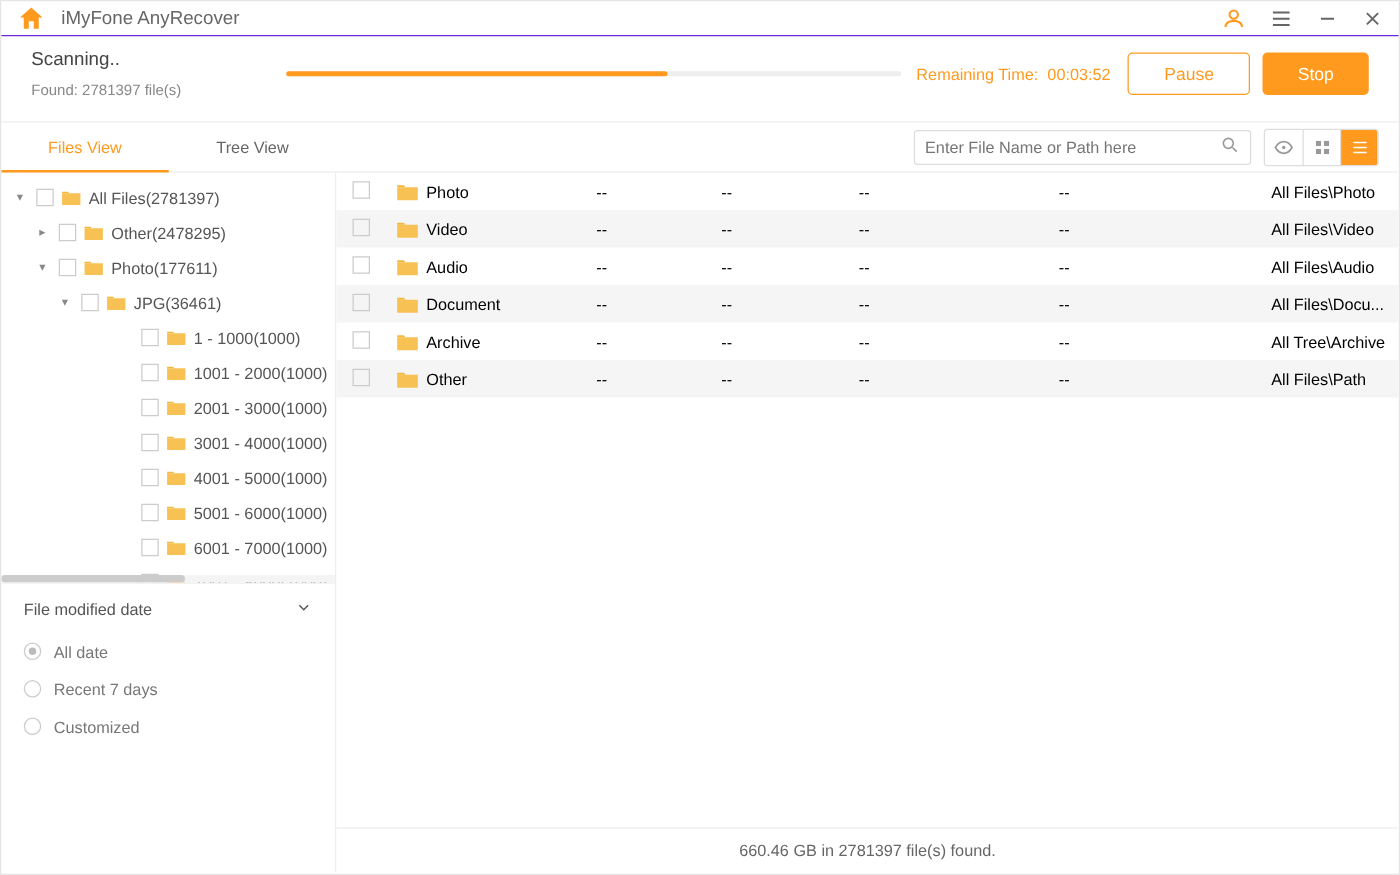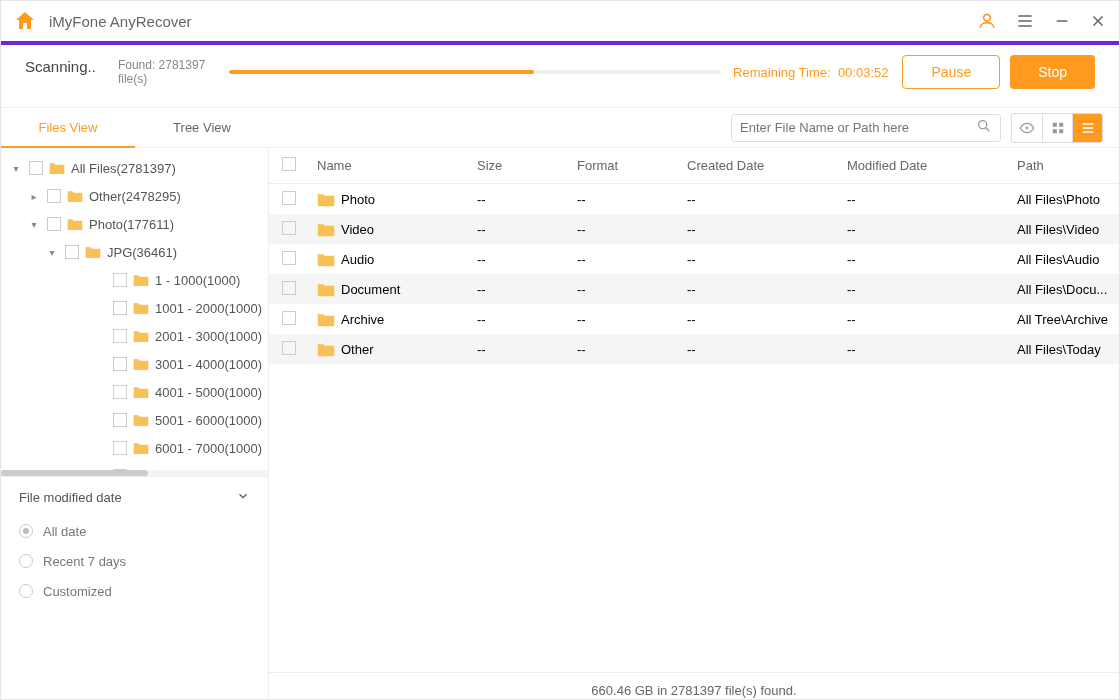--- a/index.html
+++ b/index.html
@@ -1,28 +1,28 @@
 <!DOCTYPE html>
 <html><head>
 <meta charset="utf-8">
 <style>
 * { box-sizing: border-box; margin: 0; padding: 0; }
 body { font-family: -apple-system, "Segoe UI", Arial, sans-serif; font-size: 13px; color: #555; background: #fff; width: 1120px; height: 700px; overflow: hidden; border: 1px solid #e5e5e5; }
 
 
-.titlebar { height: 44px; display: flex; align-items: center; padding: 0 12px; border-bottom: 4px solid #6d28d9; }
+.titlebar { height: 28px; display: flex; align-items: center; padding: 0 12px; border-bottom: 1px solid #6d28d9; }
 .titlebar .home { width: 24px; height: 24px; color: #ff9a1f; margin-right: 12px; }
 .titlebar .title { color: #666; font-size: 15px; flex: 1; }
 .titlebar .tb-icons { display: flex; gap: 18px; align-items: center; color: #666; }
 .titlebar .tb-icons .user { color: #ff9a1f; }
 .tb-btn { cursor: pointer; display: inline-flex; }
 
 
 .scanbar { padding: 10px 24px 18px 24px; display: flex; align-items: center; border-bottom: 1px solid #eee; }
-.scan-left { display: flex; flex-direction: row; gap: 22px; width: 190px; }
+.scan-left { display: flex; flex-direction: column; gap: 9px; width: 190px; }
 .scan-status { font-size: 15px; color: #444; }
 .scan-found { font-size: 12px; color: #888; }
 .progress-wrap { flex: 1; display: flex; align-items: center; gap: 12px; margin: 0 14px; }
 .progress { flex: 1; height: 4px; background: #eee; border-radius: 2px; position: relative; }
 .progress-fill { position: absolute; left: 0; top: 0; height: 100%; background: #ff9a1f; border-radius: 2px; width: 60%; }
 .remaining { color: #ff9a1f; font-size: 13px; white-space: nowrap; }
 .btn { height: 34px; border-radius: 4px; padding: 0 28px; font-size: 14px; cursor: pointer; display: inline-flex; align-items: center; justify-content: center; }
 .btn-pause { border: 1px solid #ff9a1f; color: #ff9a1f; background: #fff; margin-right: 10px; }
 .btn-stop { border: none; color: #fff; background: #ff9a1f; }
 
@@ -307,29 +307,20 @@
           <div class="radio-row">
             <span class="radio"></span>
             <span>Customized</span>
           </div>
         </div>
     </div>
   </div>
 
   <div class="content">
     <div class="table">
-      <div class="thead">
-        <div class="col-chk"><span class="chk"></span></div>
-        <div class="col-name">Name</div>
-        <div class="col-size">Size</div>
-        <div class="col-format">Format</div>
-        <div class="col-created">Created Date</div>
-        <div class="col-modified">Modified Date</div>
-        <div class="col-path">Path</div>
-      </div>
       <div id="tbody">
           <div class="trow">
             <div class="col-chk"><span class="chk"></span></div>
             <div class="col-name">
               <svg class="folder" viewBox="0 0 24 20" width="18" height="15">
                 <path class="tab" d="M1 3h7l2 2H1z"></path>
                 <path d="M1 5h22v13a1 1 0 01-1 1H2a1 1 0 01-1-1z"></path>
               </svg>
               <span style="margin-left:6px">Photo</span>
             </div>
@@ -405,19 +396,19 @@
               <svg class="folder" viewBox="0 0 24 20" width="18" height="15">
                 <path class="tab" d="M1 3h7l2 2H1z"></path>
                 <path d="M1 5h22v13a1 1 0 01-1 1H2a1 1 0 01-1-1z"></path>
               </svg>
               <span style="margin-left:6px">Other</span>
             </div>
             <div class="col-size">--</div>
             <div class="col-format">--</div>
             <div class="col-created">--</div>
             <div class="col-modified">--</div>
-            <div class="col-path">All Files\Today</div>
+            <div class="col-path">All Files\Path</div>
           </div>
         </div>
     </div>
     <div class="statusbar">660.46 GB in 2781397 file(s) found.</div>
   </div>
 </div>
 
 </body></html>

